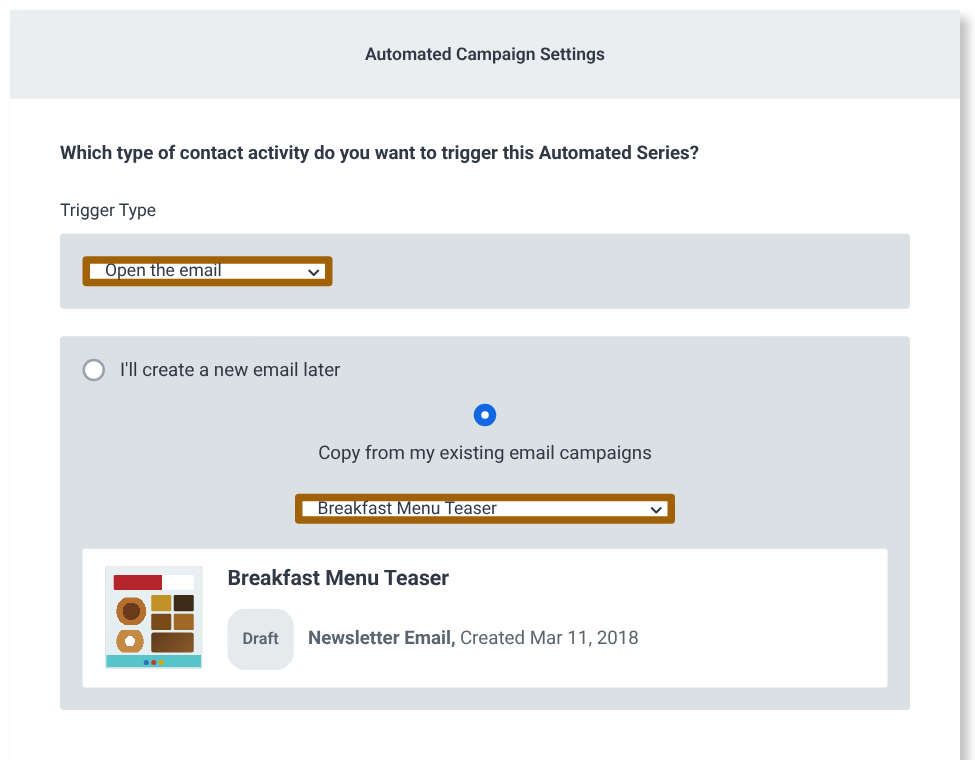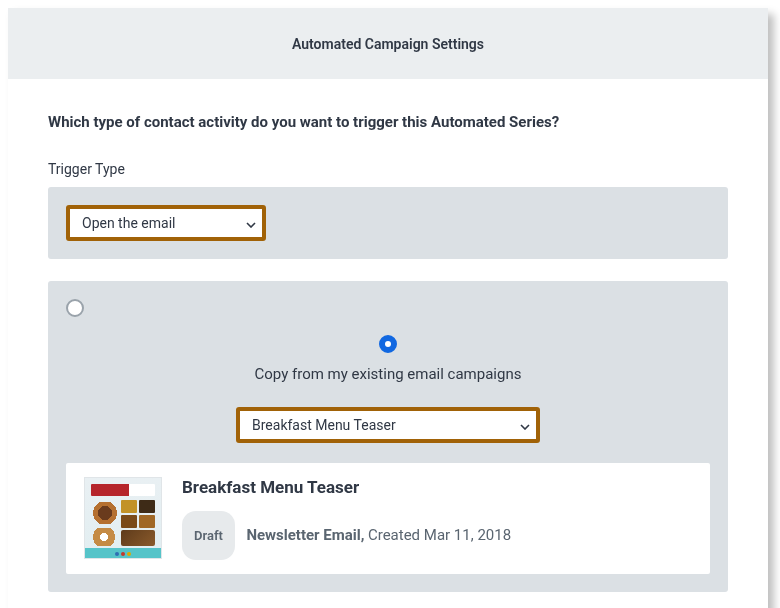--- a/index.html
+++ b/index.html
@@ -50,23 +50,23 @@
     position: relative;
     width: 200px;
   }
   .select-wrap2 {
     position: relative;
     width: 304px;
   }
   .select {
     width: 100%;
     background: #ffffff;
-    border: 4px solid #a16207;
-    border-radius: 3px;
-    height: 36px;
+    border: 6px solid #a16207;
+    border-radius: 3px;
+    height: 24px;
     padding: 0 32px 0 12px;
     display: flex;
     align-items: center;
     font-size: 14px;
     color: #303845;
     cursor: pointer;
   }
   .select .chev {
     position: absolute;
     right: 10px;
@@ -284,20 +284,21 @@
               </svg>
           </span>
         </div>
       </div>
     </div>
 
     <div class="panel">
 
       <div class="radio-row">
         <span class="radio"></span>
+        <span class="radio-label">I'll create a new email later</span>
       </div>
 
       <div class="radio-row copy-row">
         <span class="radio checked"></span>
         <span class="radio-label">Copy from my existing email campaigns</span>
         <span class="spacer"></span>
         <div class="select-wrap2">
           <div class="select">
             <span>Breakfast Menu Teaser</span>
             <span class="chev">

